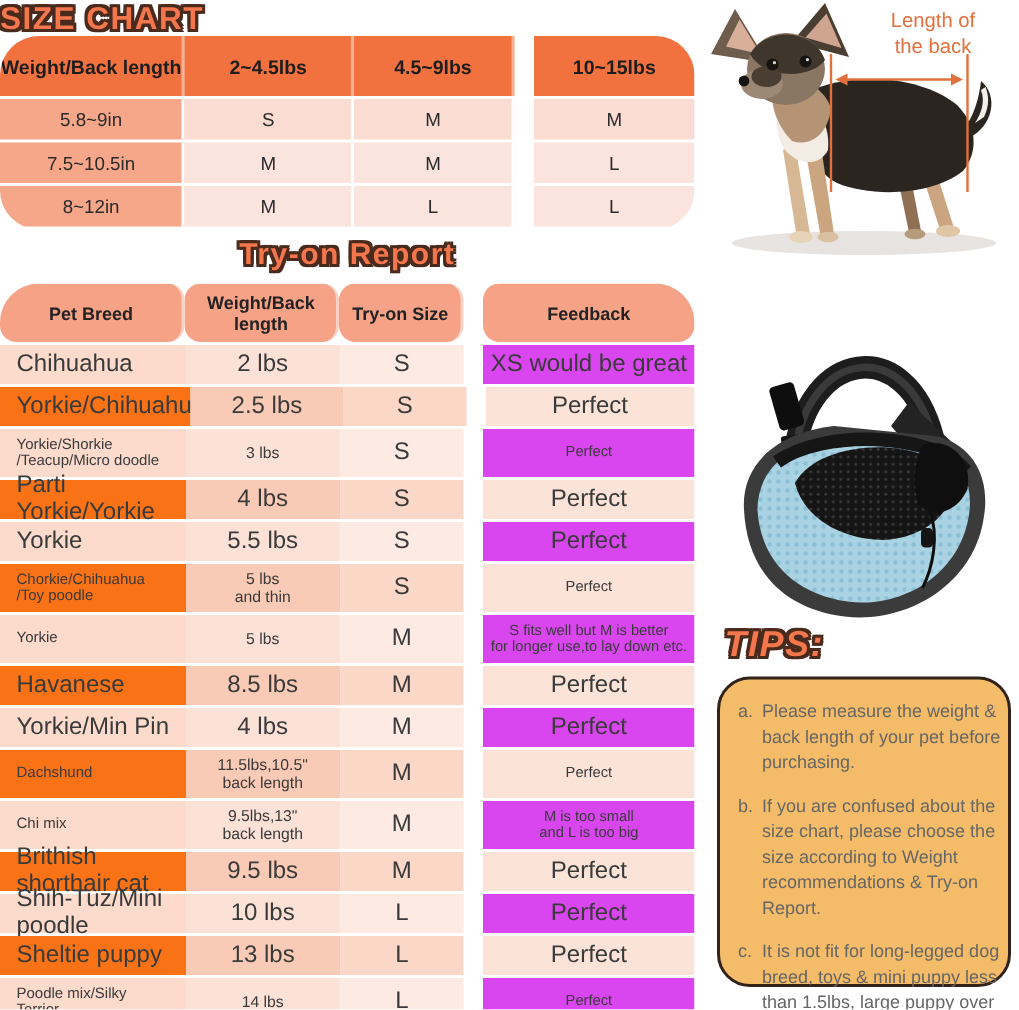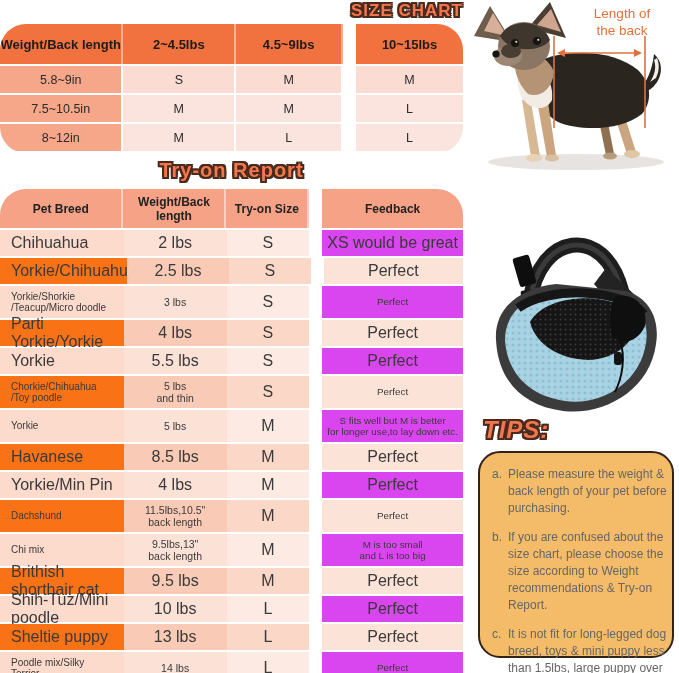--- a/index.html
+++ b/index.html
@@ -12,21 +12,21 @@
 
   
   .bubble{
     font-weight:bold;color:#f4764d;letter-spacing:1px;
     text-shadow:
       -2px -2px 0 #4a2a1c, 2px -2px 0 #4a2a1c,
       -2px  2px 0 #4a2a1c, 2px  2px 0 #4a2a1c,
       -2px  0   0 #4a2a1c, 2px  0   0 #4a2a1c,
        0   -2px 0 #4a2a1c, 0    2px 0 #4a2a1c;
   }
-  .size-title{position:absolute;top:1px;left:0;width:463px;text-align:right;font-size:17px;}
+  .size-title{position:absolute;top:1px;left:0;width:463px;text-align:left;font-size:21px;}
   .tryon-title{position:absolute;top:159px;left:0;width:463px;text-align:center;font-size:20px;}
   .tips-title{position:absolute;top:416px;left:483px;font-size:24px;font-style:italic;}
 
   
   .size-table{
     position:absolute;top:24px;left:0;width:463px;height:129px;
     border-radius:26px;overflow:hidden;
   }
   .srow{display:flex;border-bottom:2px solid #fff;}
   .srow:last-child{border-bottom:none;}
@@ -43,21 +43,21 @@
   .sdata .szcell{background:#fadcd2;}
   .srow-2 .szcell,.srow-3 .szcell{background:#fbe4dd;}
 
   
   .tryon-table{
     position:absolute;top:189px;left:0;width:463px;height:484px;
     border-radius:26px 26px 0 0;overflow:hidden;
   }
   .thead{display:flex;height:39px;border-bottom:2px solid #fff;}
   .thead .cell{background:#f6a287;font-weight:bold;font-size:12px;color:#222;
-    border-right:2px solid rgba(255,255,255,.5);}
+    border-right:2px solid rgba(255,255,255,.5);border-radius:11px;}
   .trow{display:flex;border-bottom:2px solid #fff;height:26px;}
   .trow.tall{height:32px;}
   .trow .cell{font-size:16px;color:#3a3a3a;line-height:1.15;}
   .c0{width:127px;} .c1{width:106px;} .c2{width:85px;} .c3{width:145px;}
   .trow .c0{justify-content:flex-start;text-align:left;padding-left:11px;}
   .trow.tall .c0{font-size:10px;}
   .trow.tall .c1{font-size:10.5px;}
   .trow.tall .c3{font-size:9.8px;}
   .trow.light .c0{background:#fcdacc;}
   .trow.light .c1{background:#fce1d6;}

